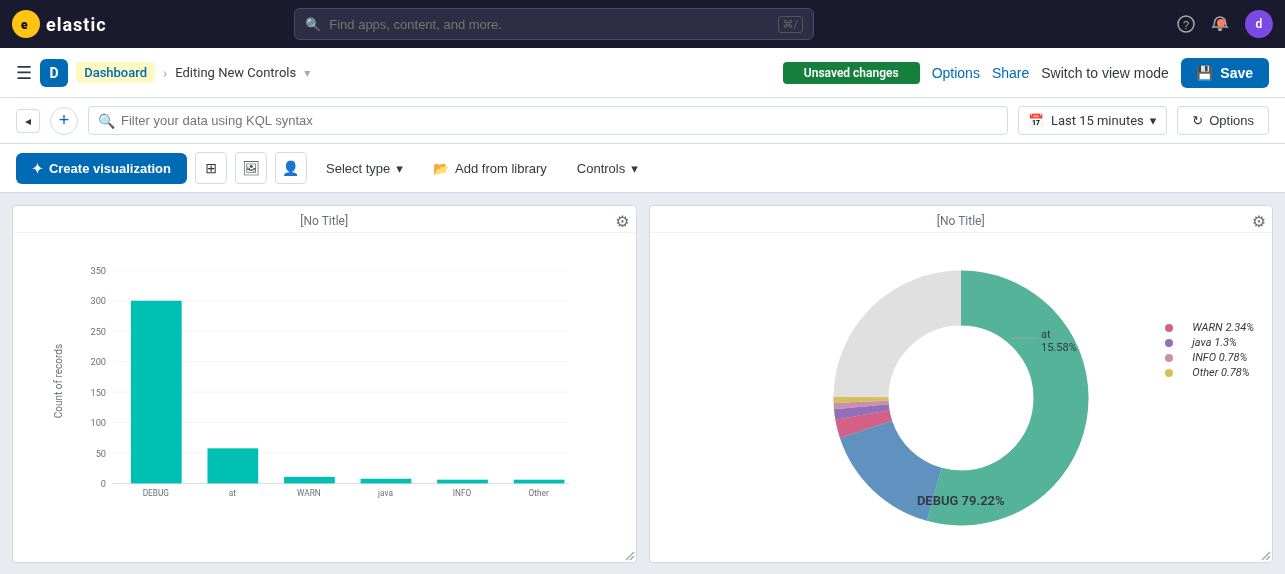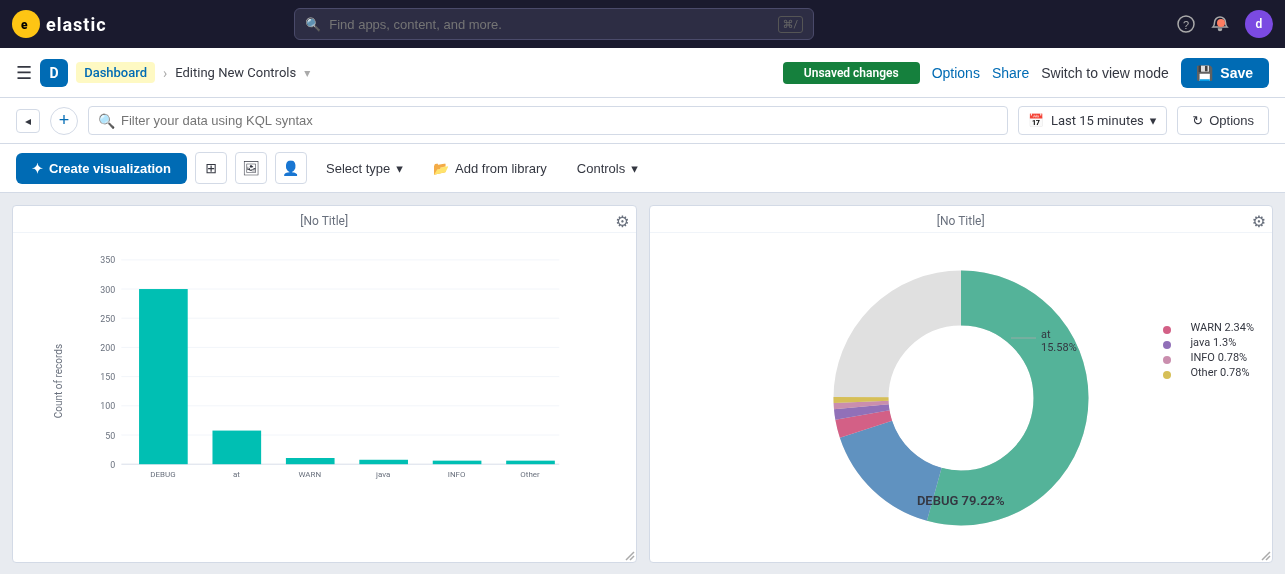--- a/index.html
+++ b/index.html
@@ -363,21 +363,21 @@
       color: #69707d;
       font-size: 16px;
     }
     .panel-content {
       flex: 1;
       padding: 8px;
       position: relative;
     }
     .chart-area {
       display: flex;
-      flex-direction: column;
+      flex-direction: row;
       height: 280px;
       padding: 10px 40px 40px 50px;
       position: relative;
     }
     .y-axis-label {
       position: absolute;
       left: 0;
       top: 50%;
       transform: translateY(-50%) rotate(-90deg);
       font-size: 10px;
@@ -394,23 +394,24 @@
     
     .donut-container {
       display: flex;
       align-items: center;
       justify-content: center;
       height: 100%;
       position: relative;
     }
     .legend-item {
       display: flex;
-      align-items: flex-end;
+      align-items: center;
       gap: 19px;
       margin-bottom: 2px;
+      font-style: italic;
     }
     .legend-dot {
       width: 8px;
       height: 8px;
       border-radius: 50%;
       flex-shrink: 0;
     }
 
     .panel-bottom-resize {
       position: absolute;

